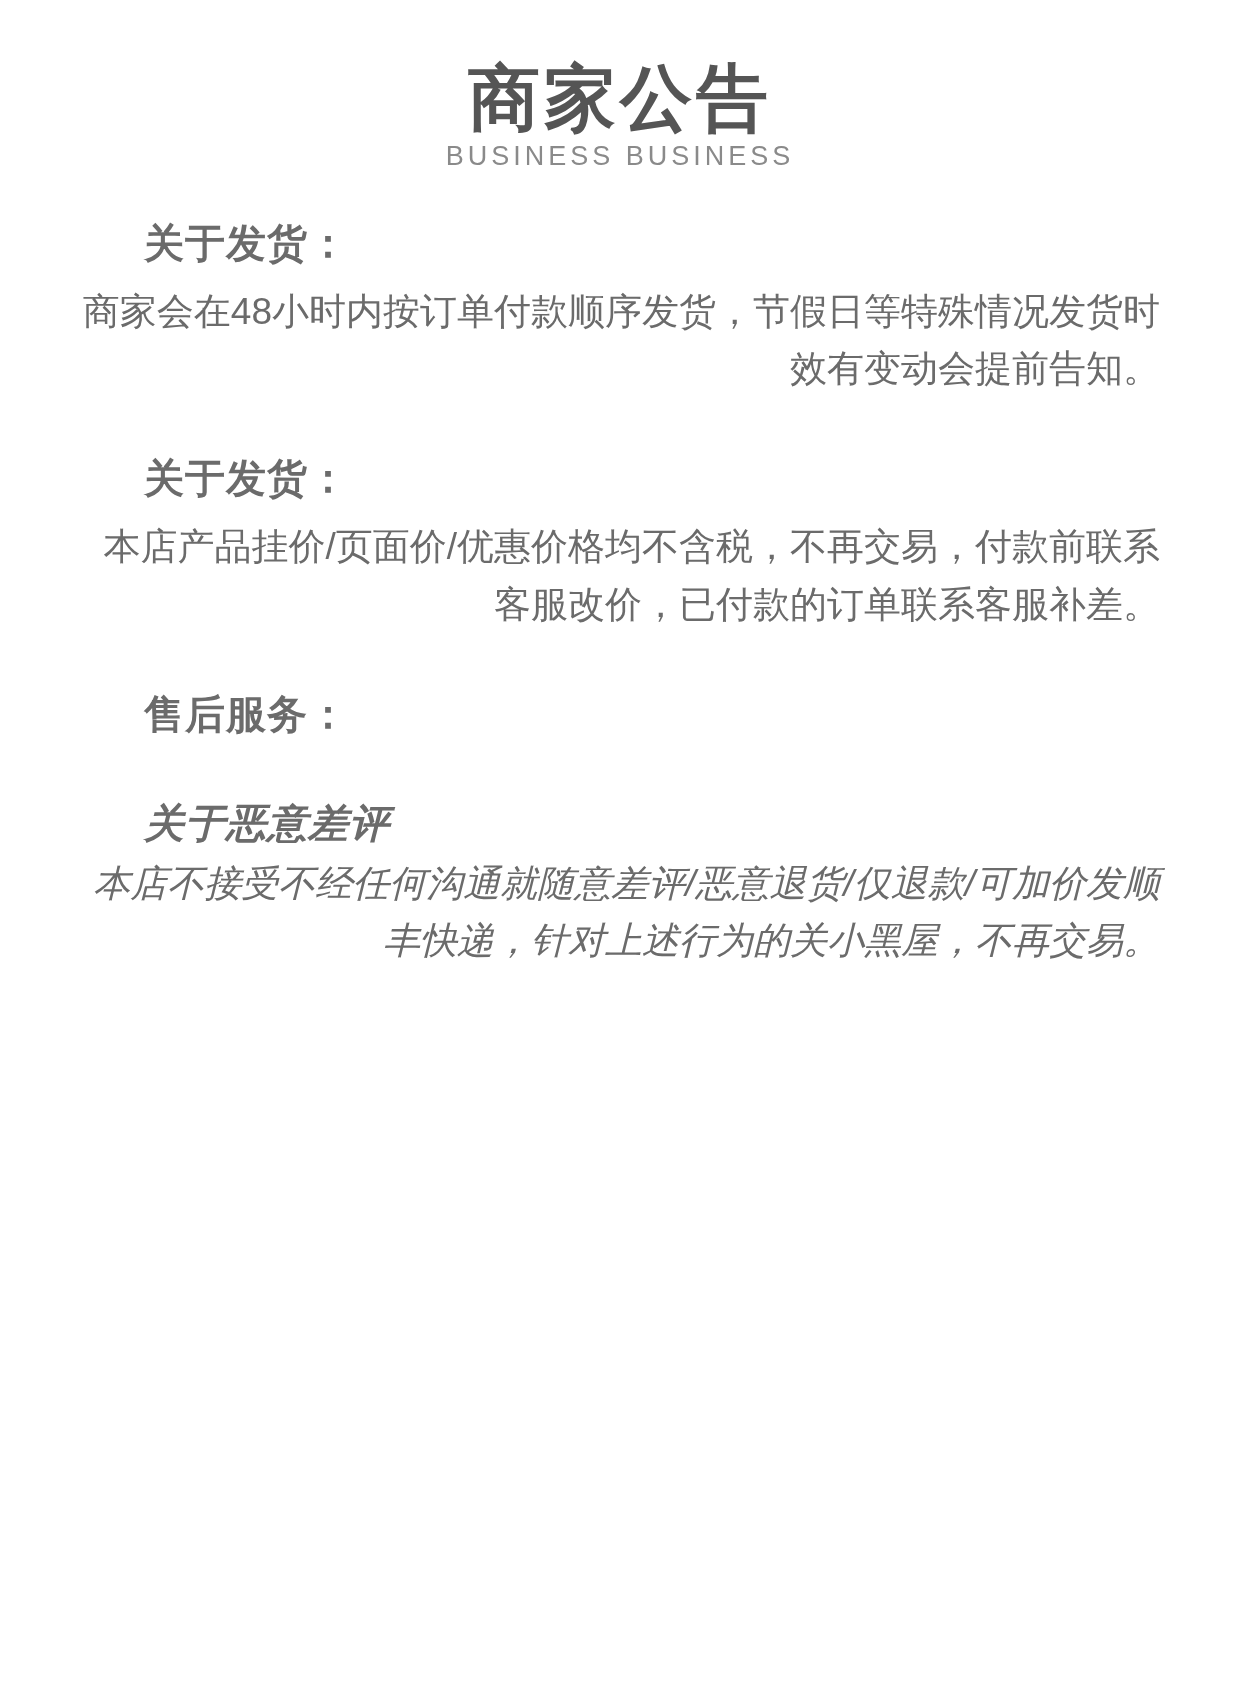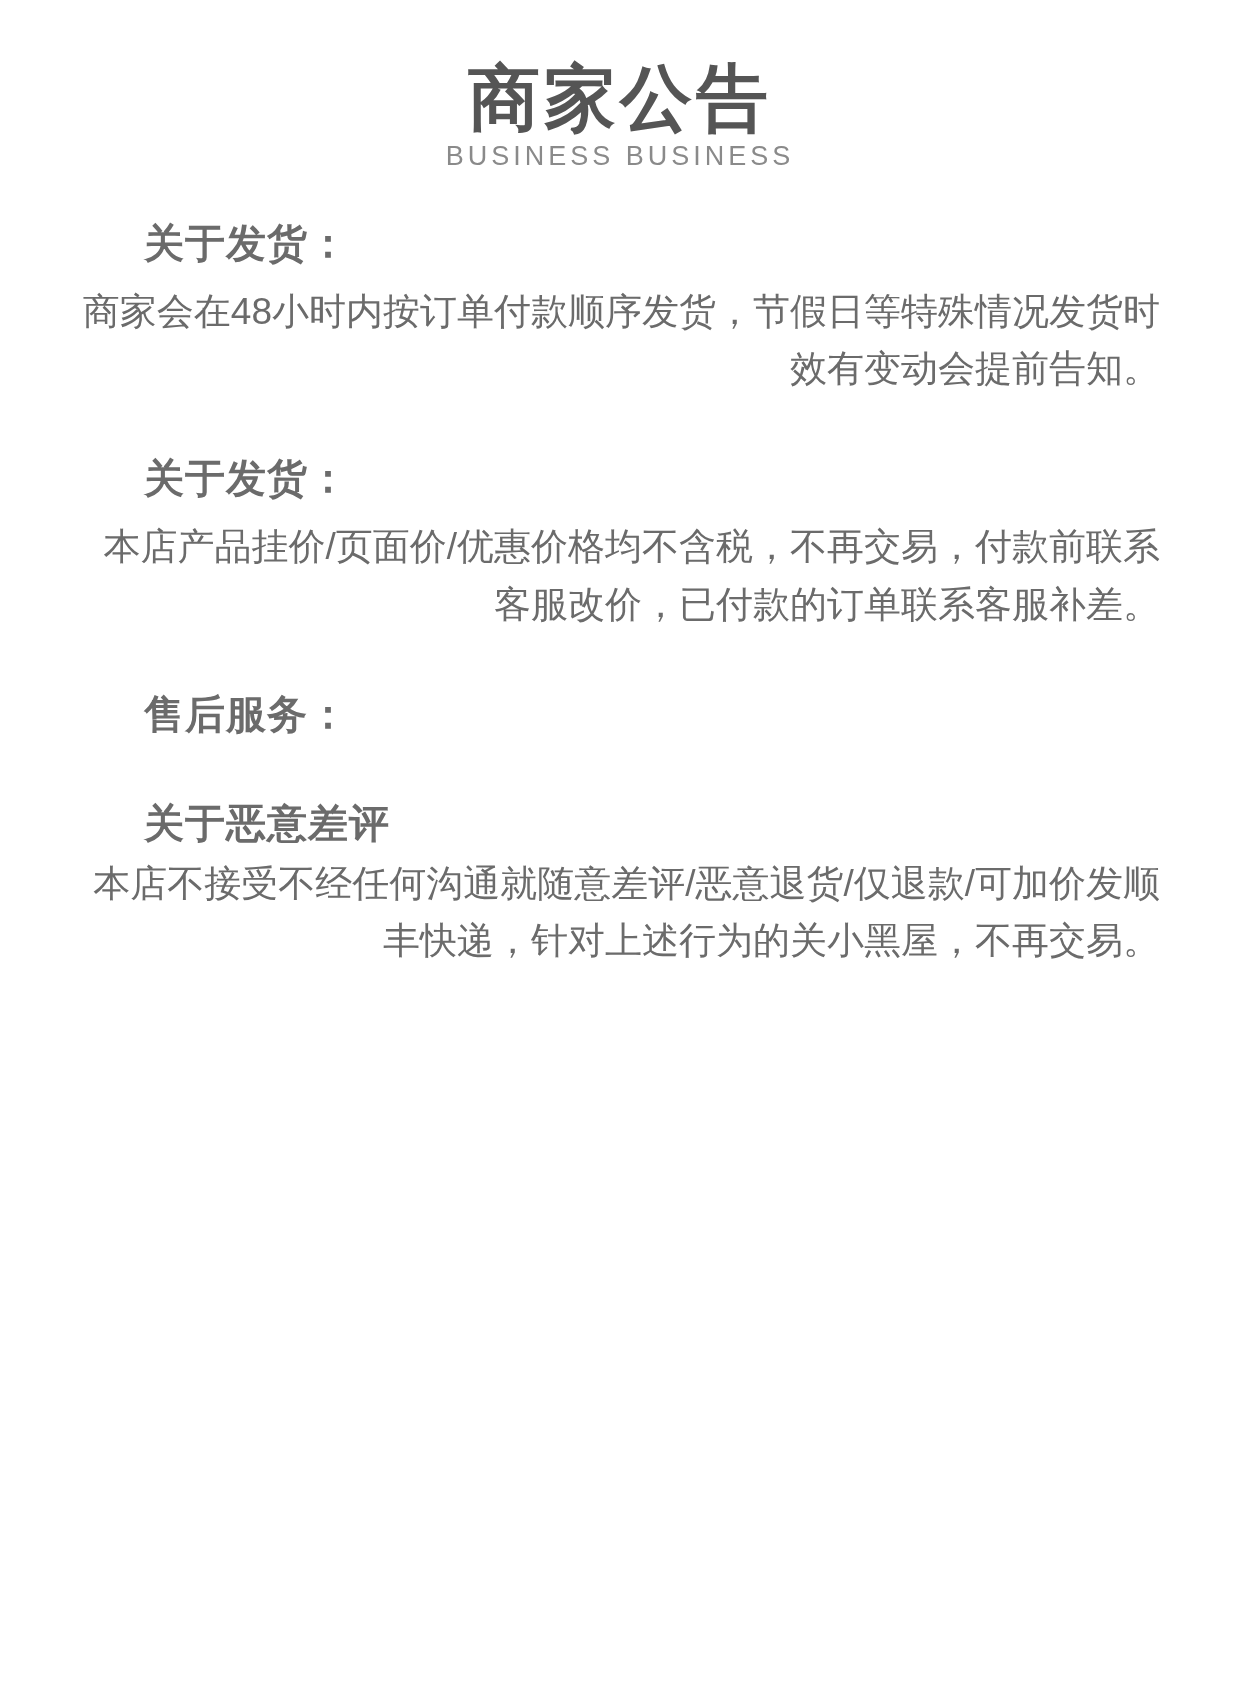--- a/index.html
+++ b/index.html
@@ -59,21 +59,21 @@
     line-height: 1.55;
     color: #6b6b6b;
     letter-spacing: 0px;
     text-align: right;
   }
   
   .sec-1 { margin-top: 8px; }
   .sec-2 { margin-top: 34px; }
   .sec-3 { margin-top: 34px; }
   .sec-4 { margin-top: 50px; }
-  .sec-5 { margin-top: 36px; }
+  .sec-5 { margin-top: 36px; font-style: italic; }
   .sec-5 .sec-heading { margin-bottom: 4px; }
 </style>
 </head>
 <body>
 
 <div class="page">
 
   <div class="header">
     <div class="title-cn">商家公告</div>
     <div class="title-en">BUSINESS BUSINESS</div>

